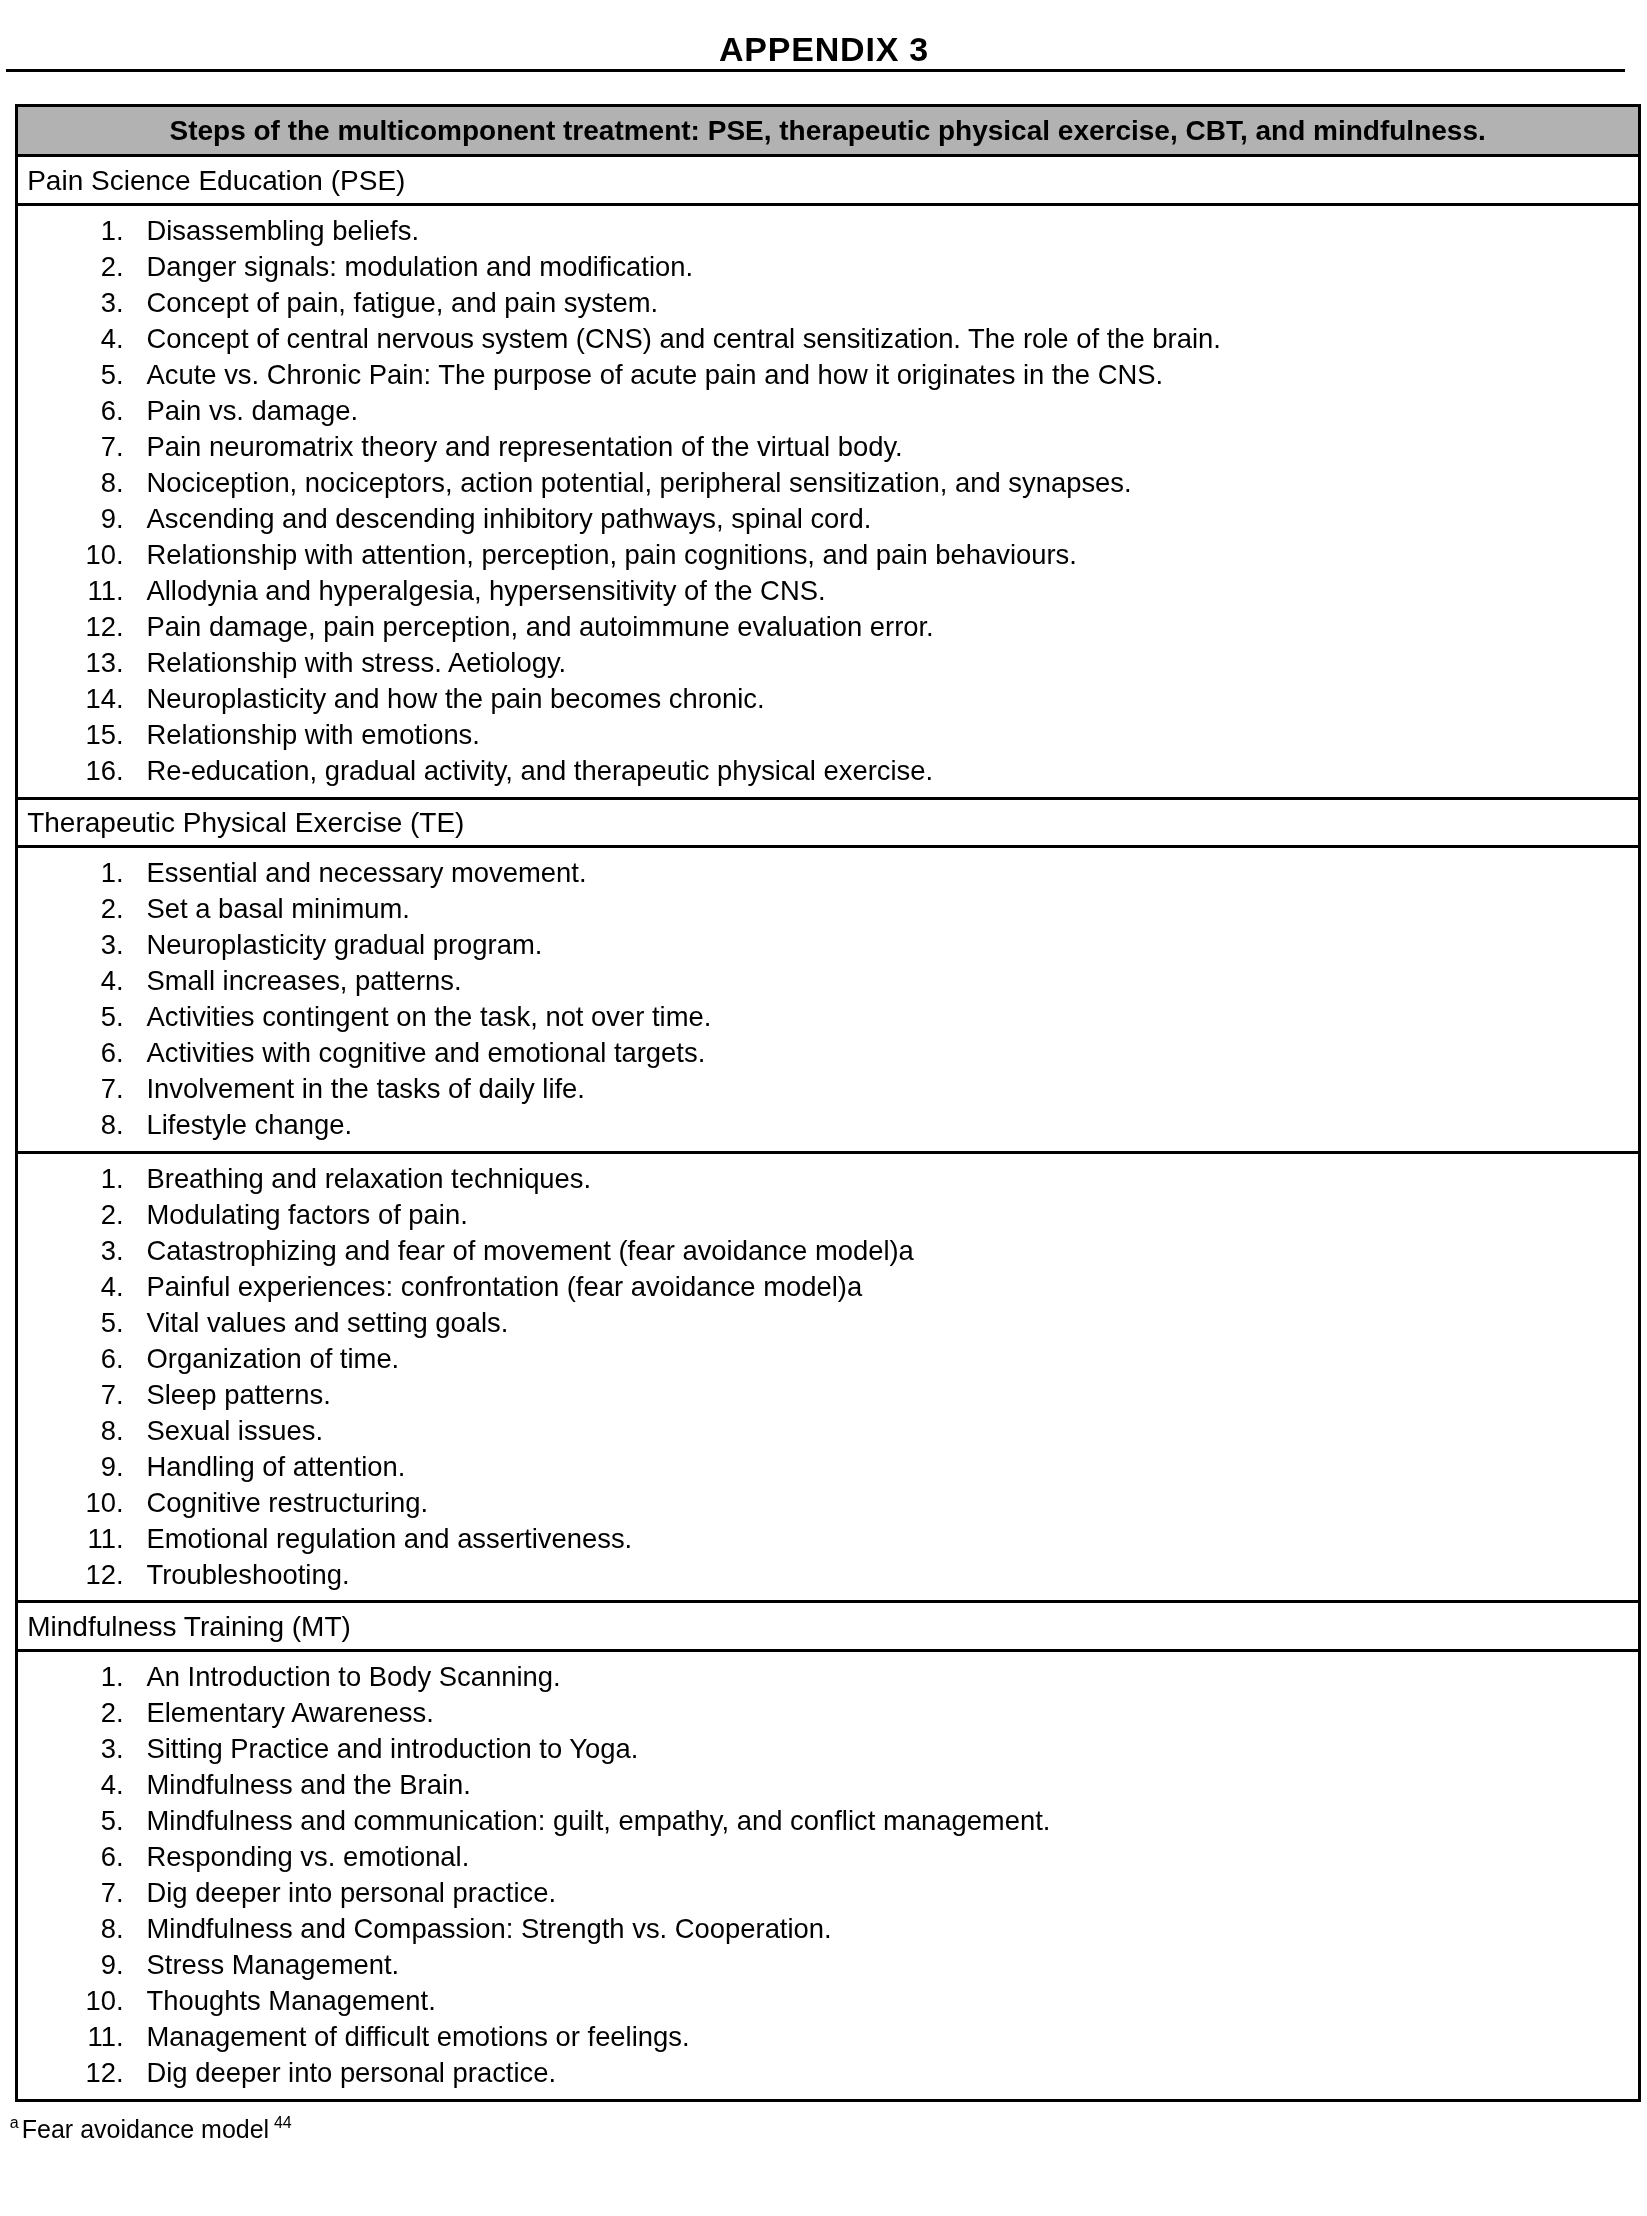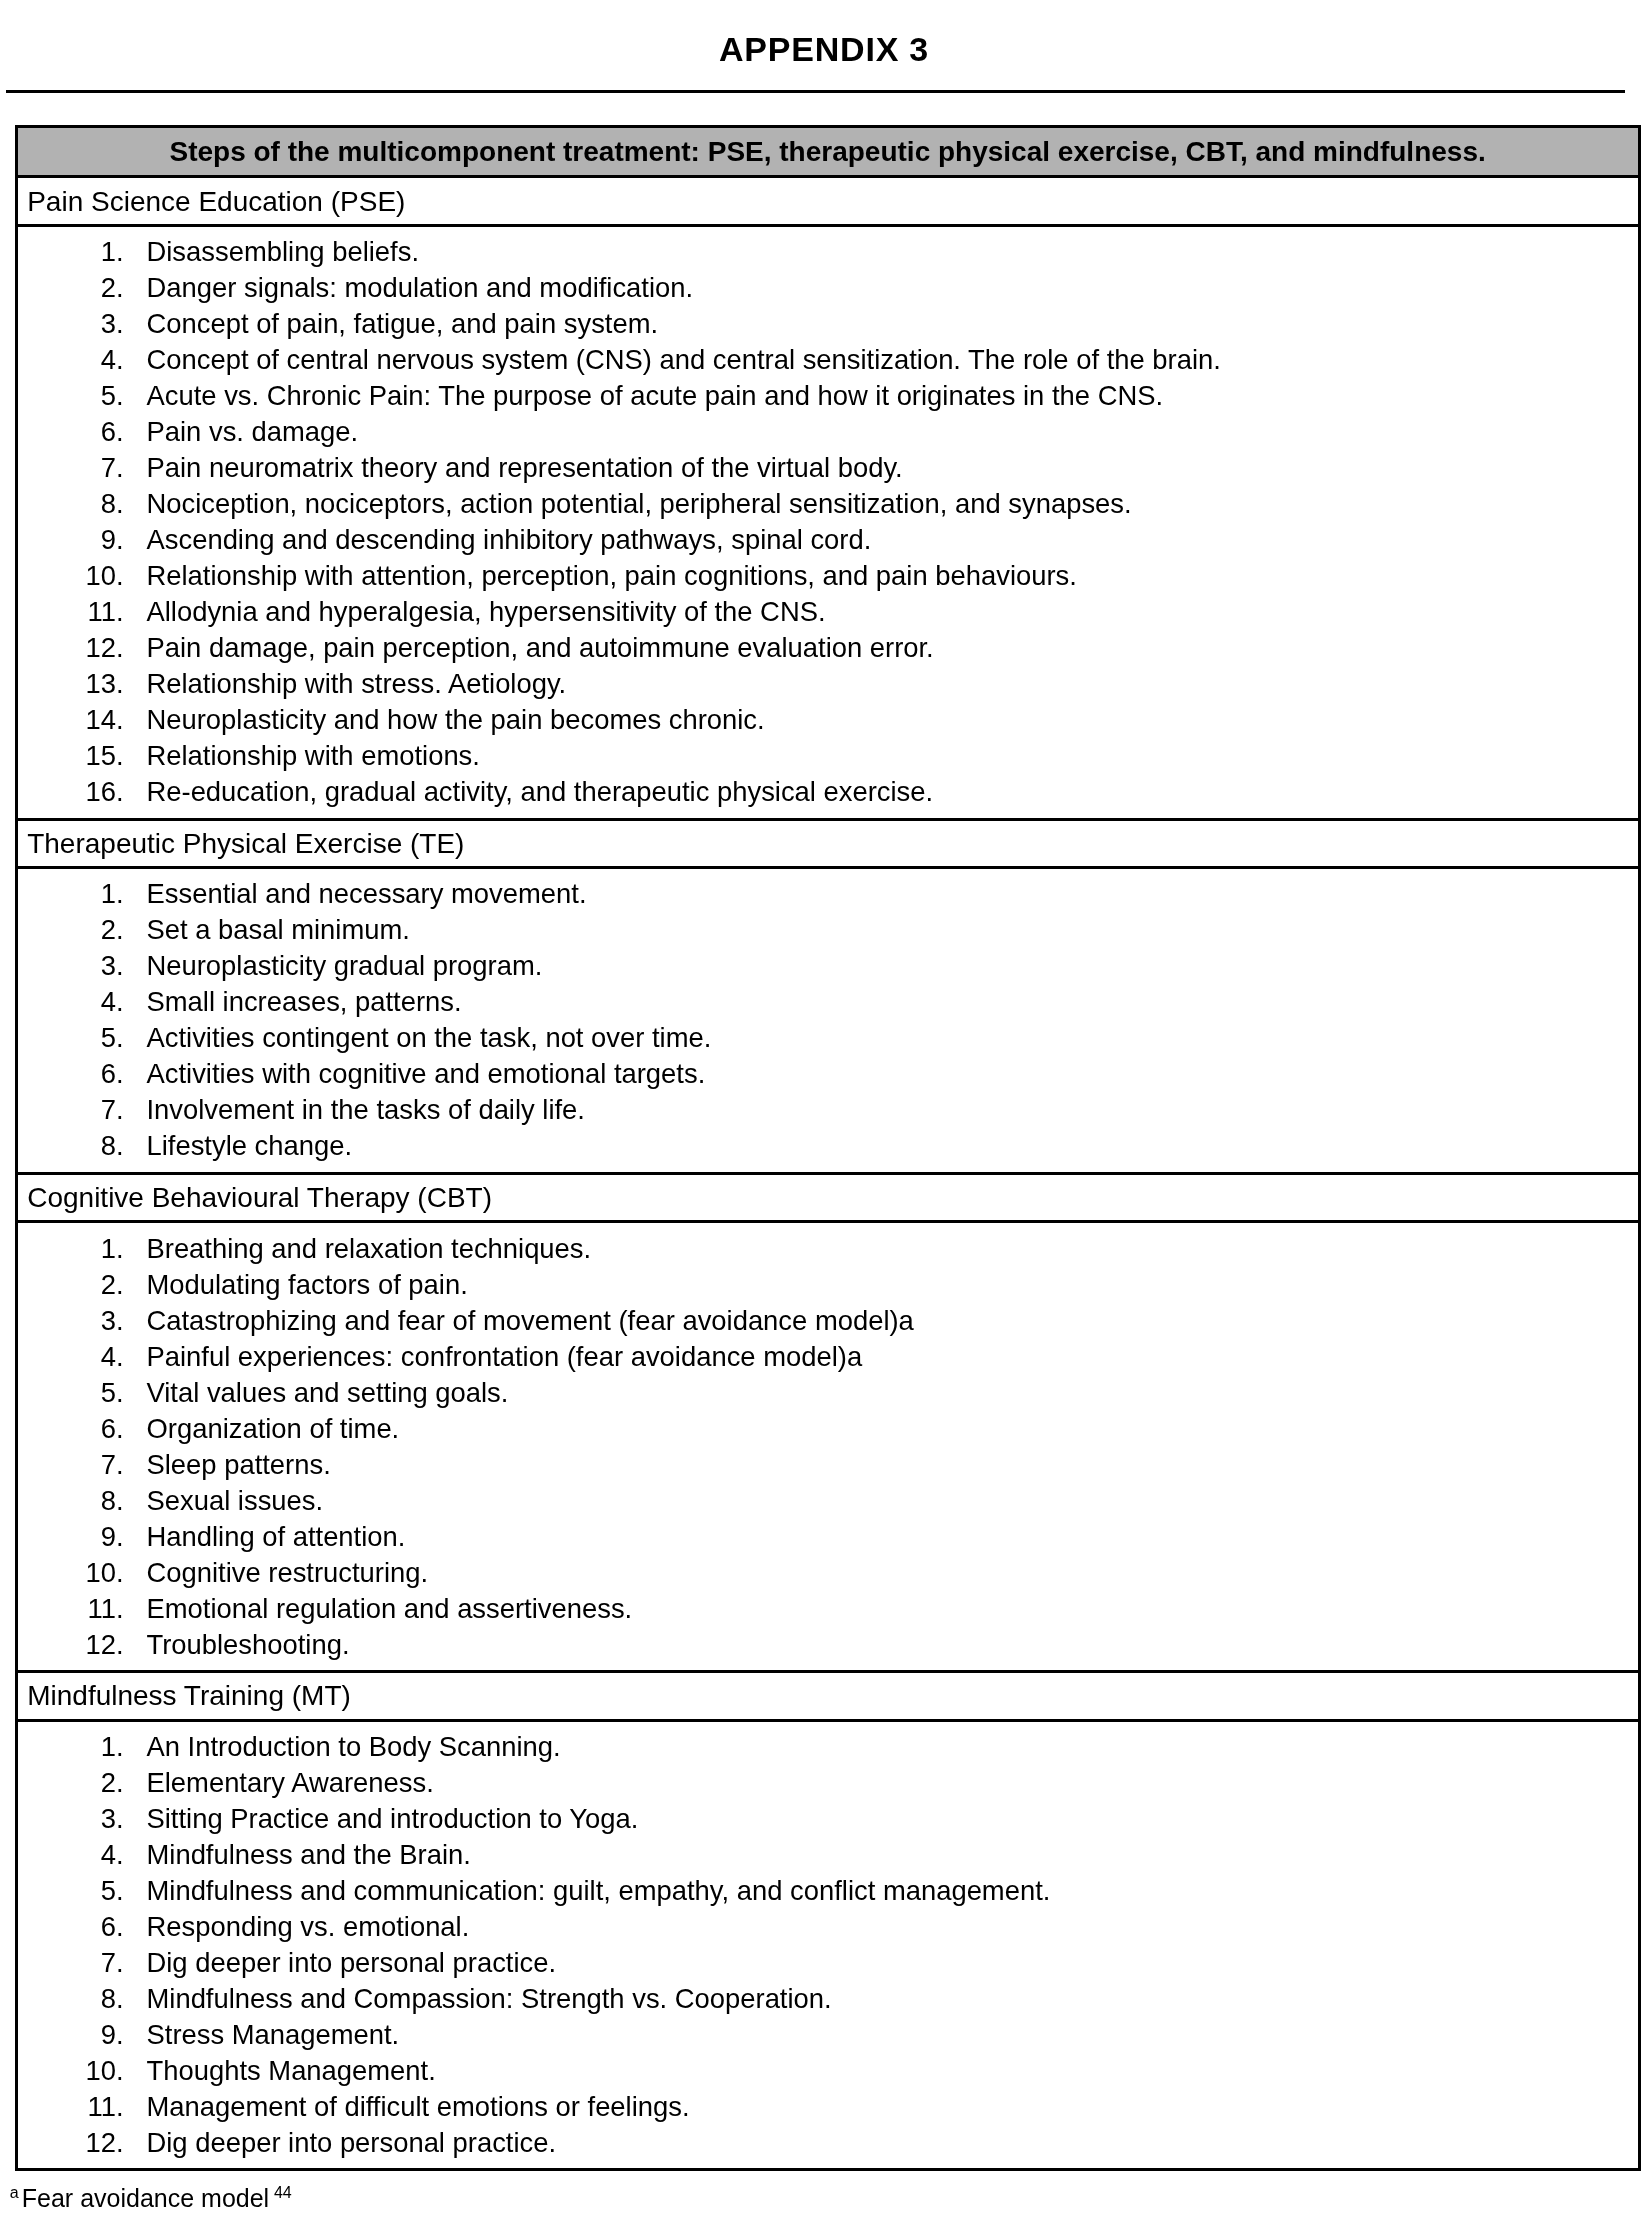--- a/index.html
+++ b/index.html
@@ -13,21 +13,20 @@
     min-height: 2216px;
     padding: 24px 0 16px 0;
     background: #ffffff;
   }
   .title {
     text-align: center;
     font-size: 34px;
     font-weight: bold;
     letter-spacing: 0.8px;
     margin-top: 6.4px;
-    margin-bottom: 21px;
   }
   .title-divider {
     border: none;
     border-top: 3.2px solid #000000;
     margin: 0 22.6px 0 6.4px;
   }
   .treatment-table {
     margin: 32px 7.3px 0 14.5px;
     border: 3.2px solid #000000;
   }
@@ -185,21 +184,20 @@
           </li>
           <li>
             <span class="num">7.</span>
             <span class="txt">Involvement in the tasks of daily life.</span>
           </li>
           <li>
             <span class="num">8.</span>
             <span class="txt">Lifestyle change.</span>
           </li>
         </ol>
-        <div class="section-title">Cognitive Behavioural Therapy (CBT)</div>
         <ol class="items">
           <li>
             <span class="num">1.</span>
             <span class="txt">Breathing and relaxation techniques.</span>
           </li>
           <li>
             <span class="num">2.</span>
             <span class="txt">Modulating factors of pain.</span>
           </li>
           <li>

